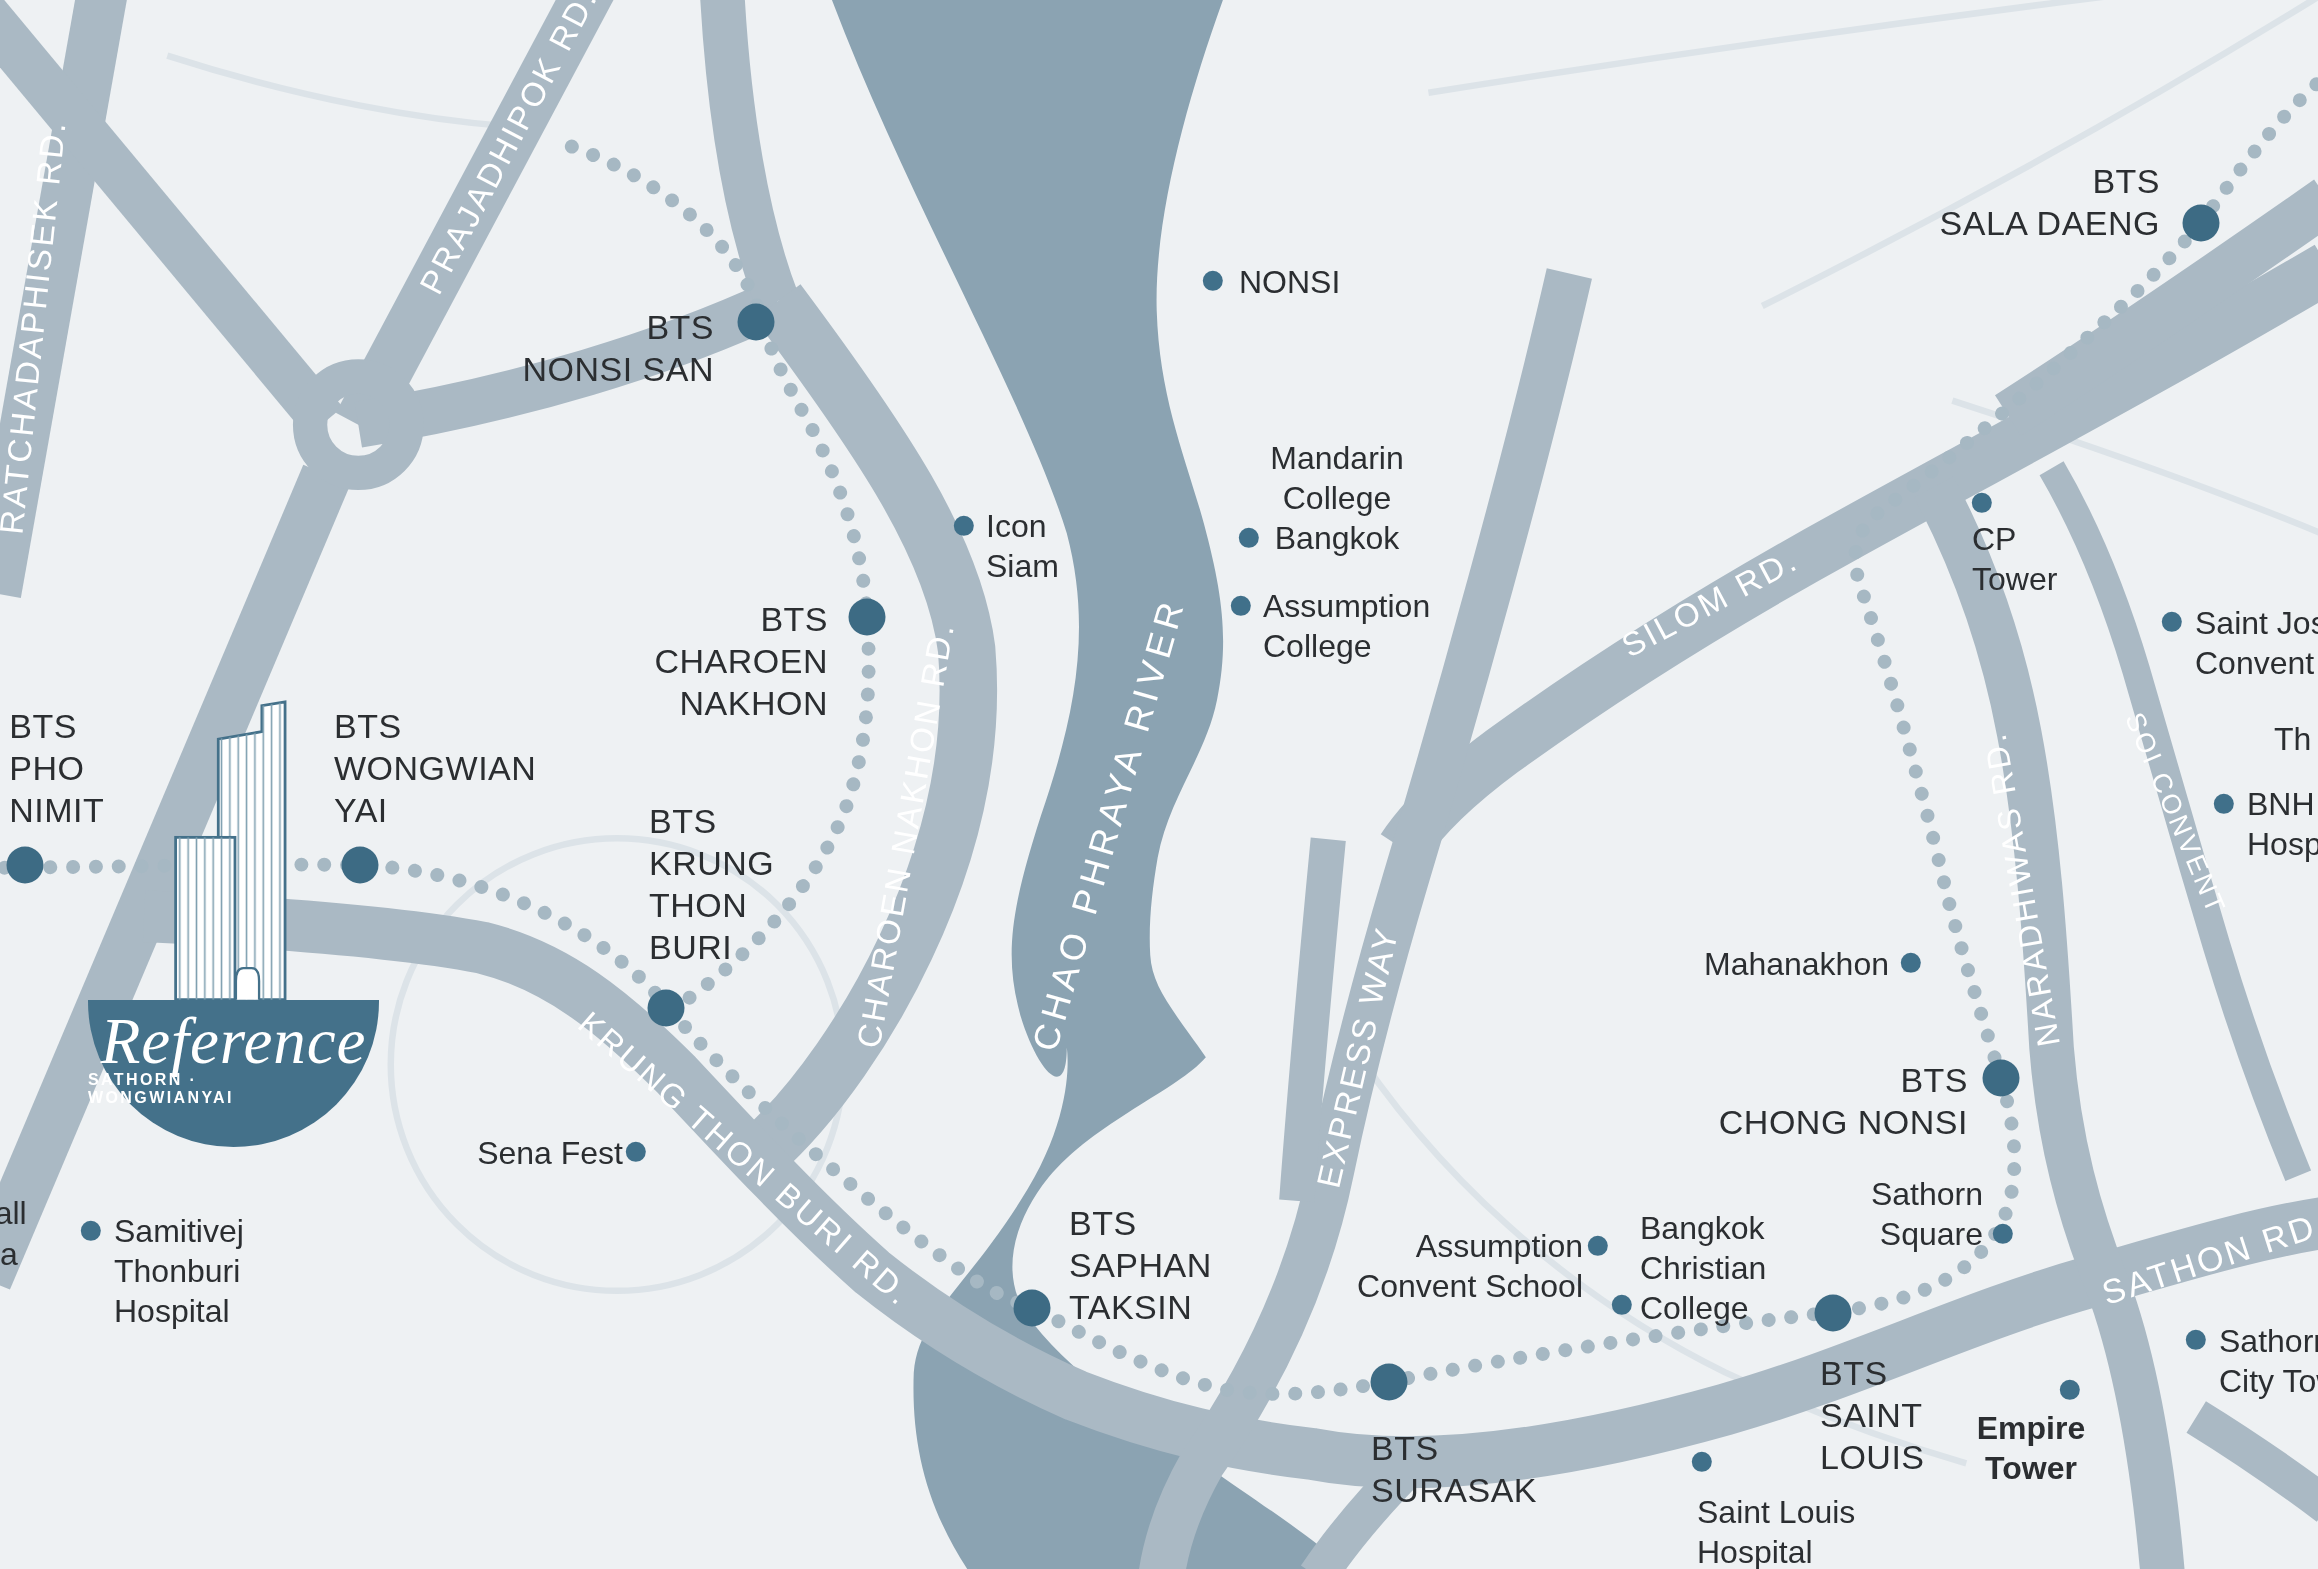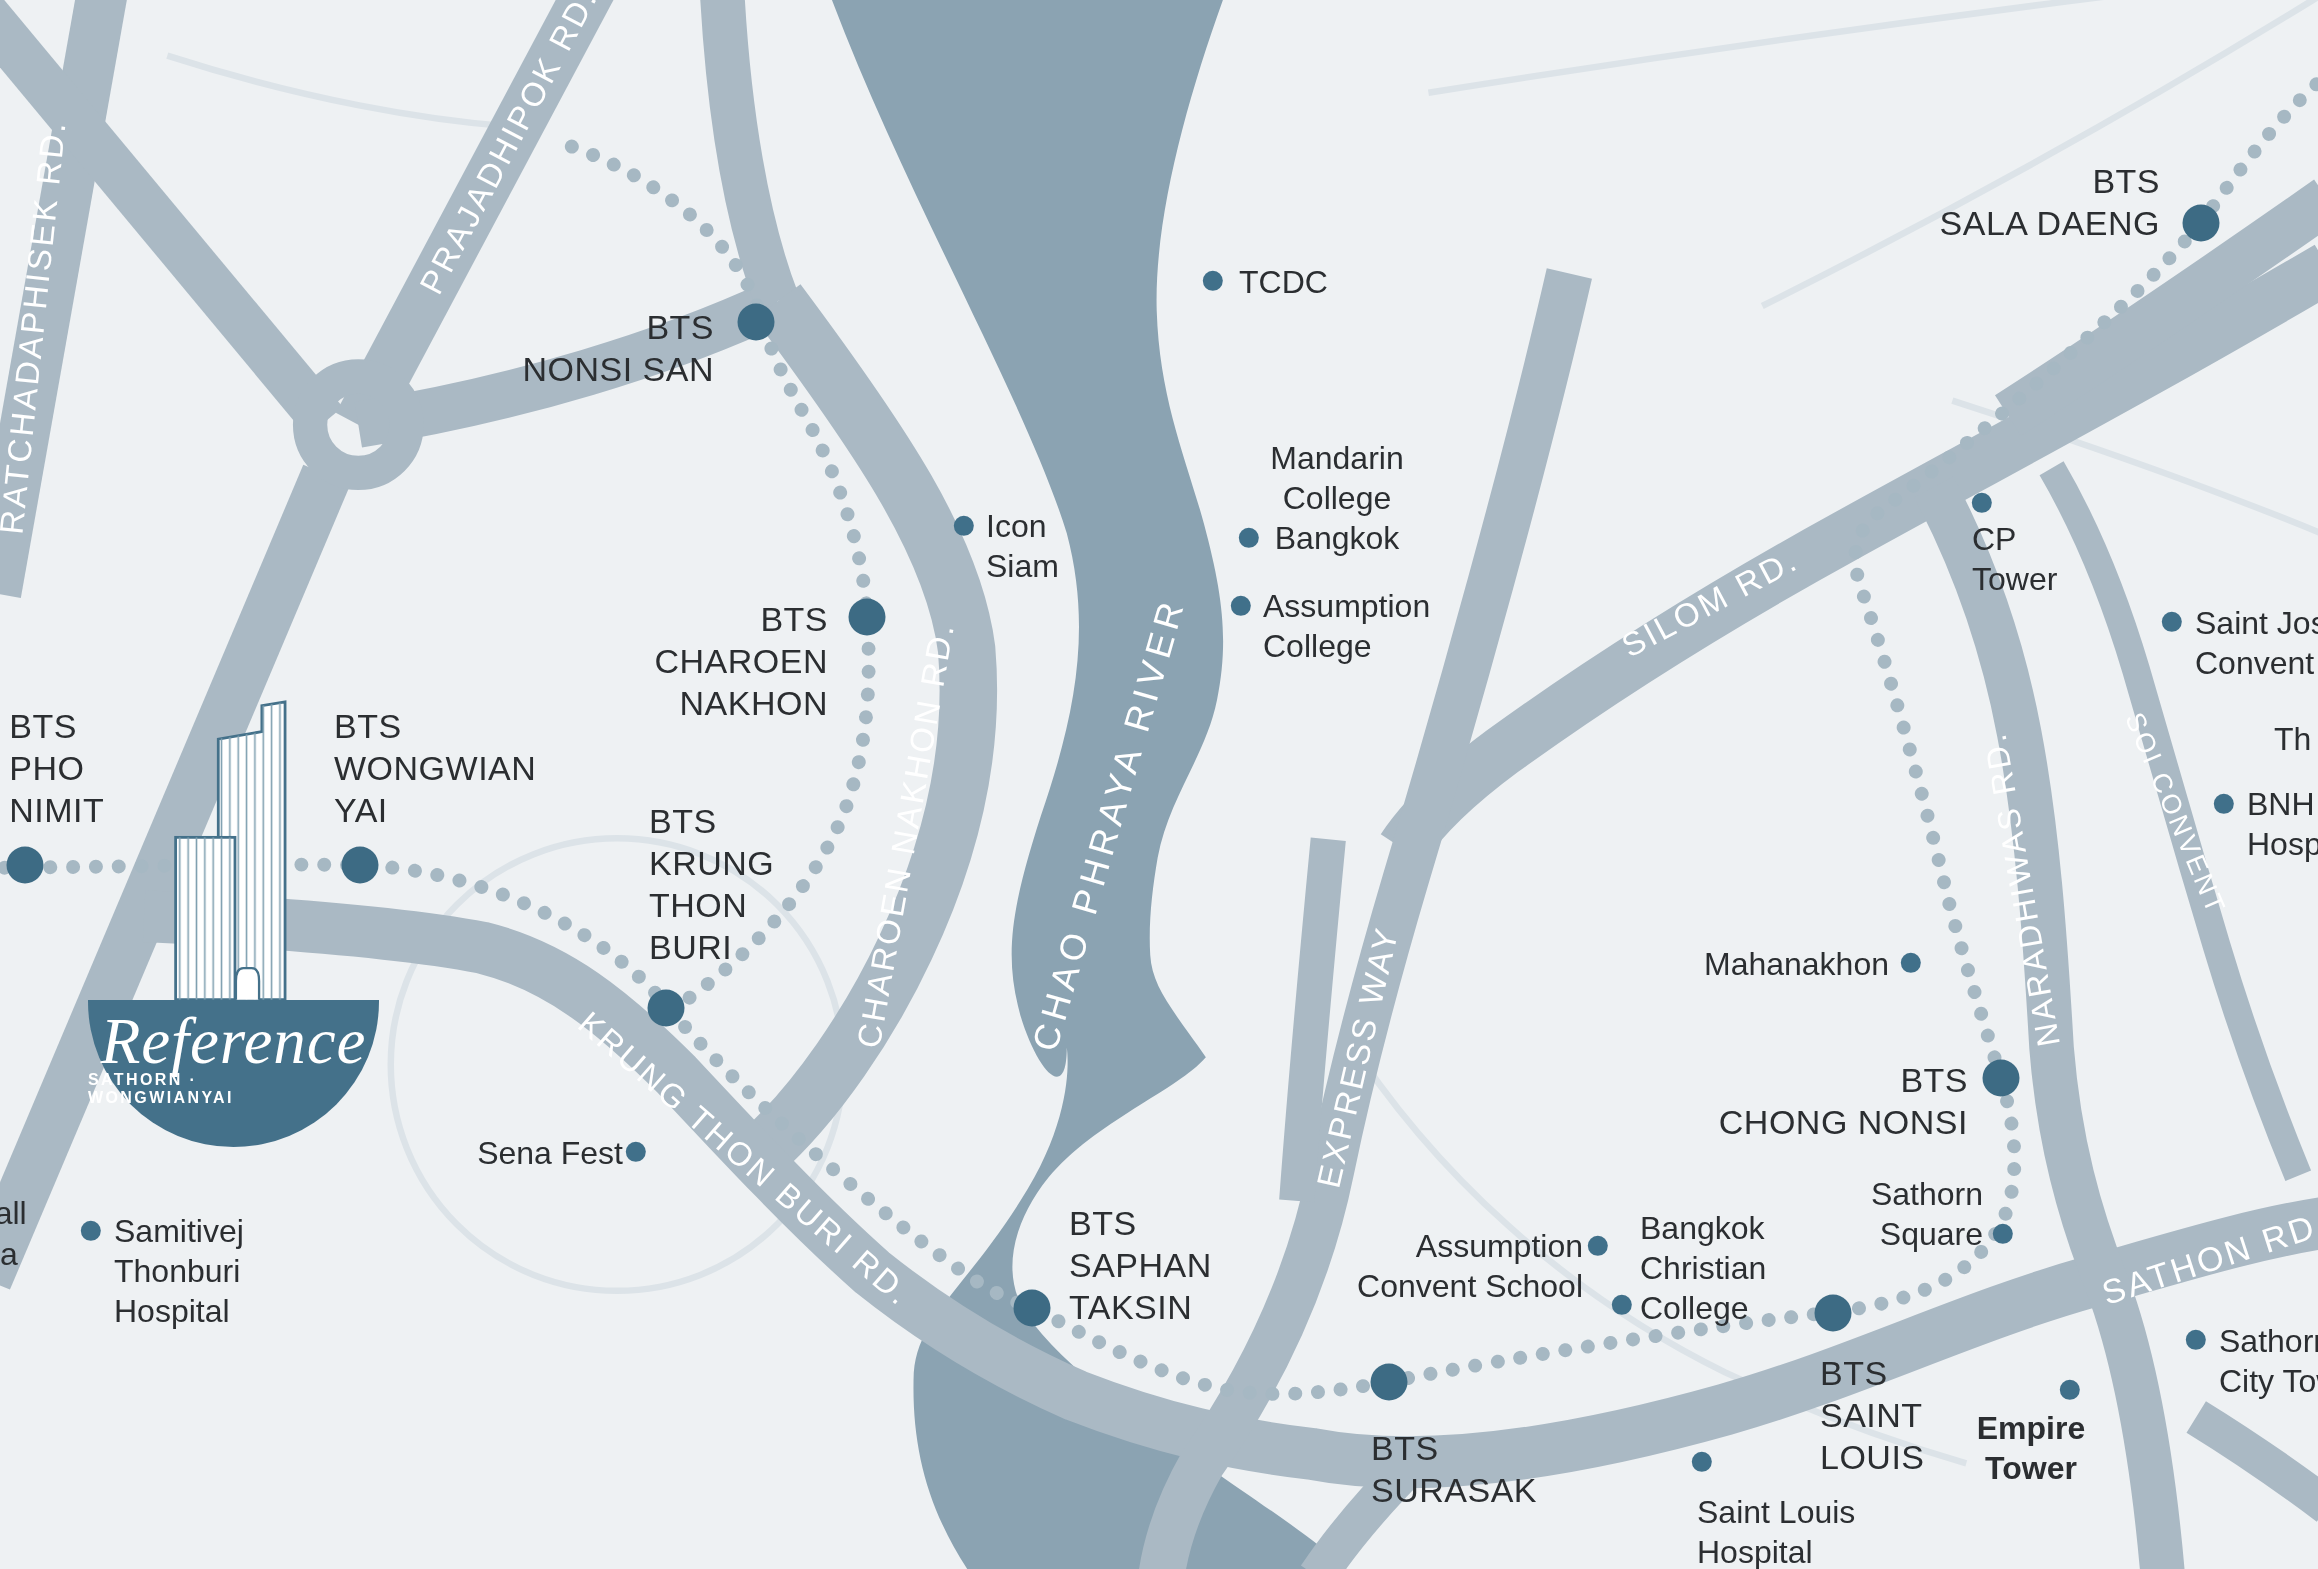--- a/index.html
+++ b/index.html
@@ -161,21 +161,21 @@
         <div class="">BTS</div>
         <div class="">CHONG NONSI</div>
       </div>
       <div class="dot station" style="left: 2201px; top: 223px;"></div>
       <div class="lbl station" style="top: 160px; right: 159px; text-align: right;">
         <div class="">BTS</div>
         <div class="">SALA DAENG</div>
       </div>
       <div class="dot landmark" style="left: 1213px; top: 281px;"></div>
       <div class="lbl landmark" style="top: 262px; left: 1239px;">
-        <div class="">TCDC</div>
+        <div class="">NONSI</div>
       </div>
       <div class="dot landmark" style="left: 964px; top: 526px;"></div>
       <div class="lbl landmark" style="top: 506px; left: 986px;">
         <div class="">Icon</div>
         <div class="">Siam</div>
       </div>
       <div class="dot landmark" style="left: 1249px; top: 538px;"></div>
       <div class="lbl landmark" style="top: 438px; left: 1337px; transform: translateX(-50%); text-align: center;">
         <div class="">Mandarin</div>
         <div class="">College</div>

